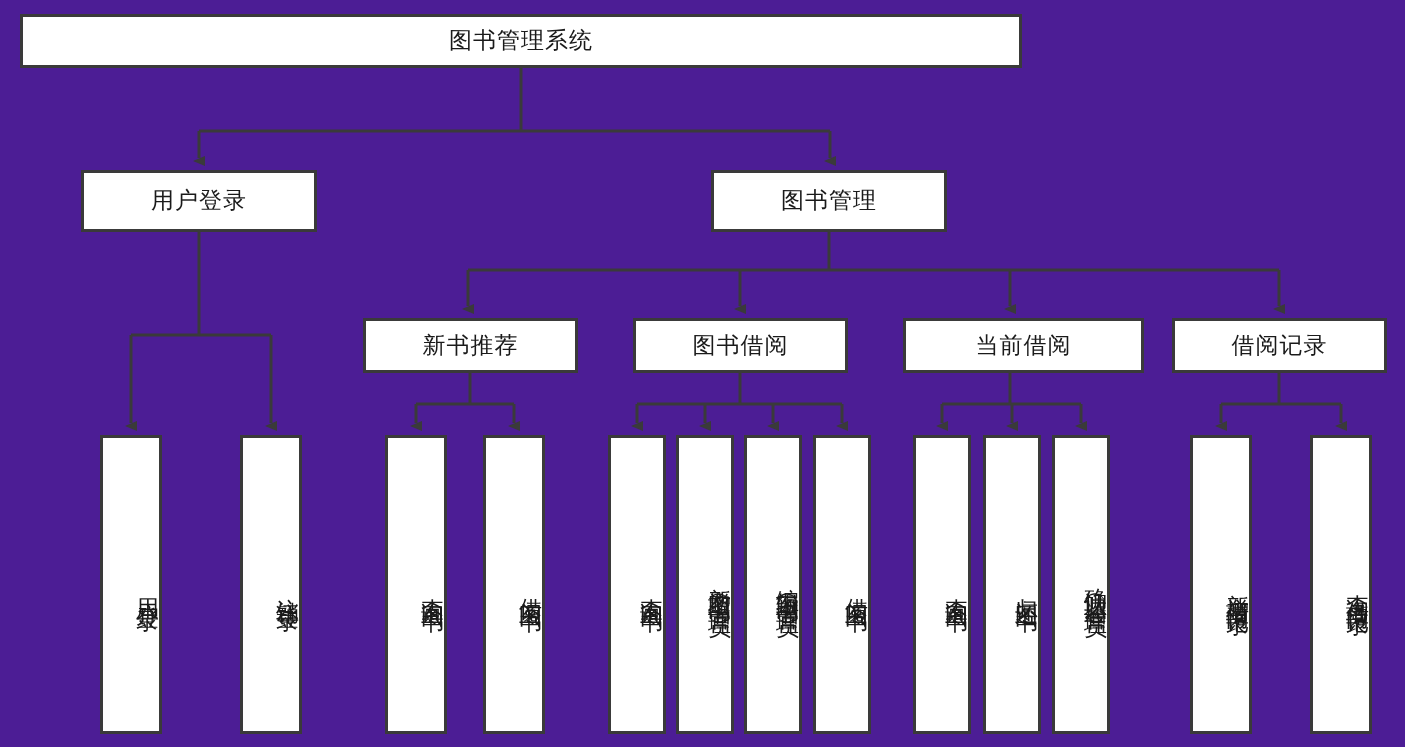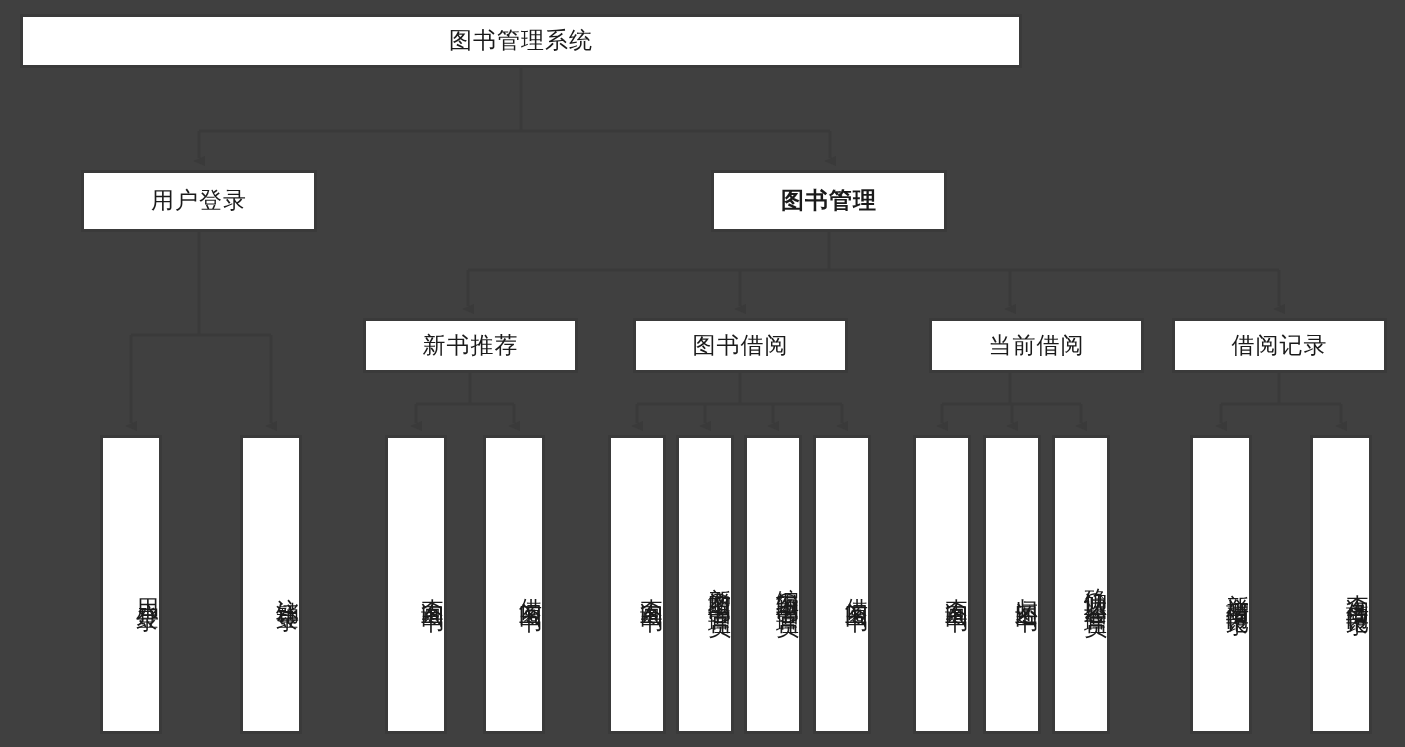--- a/index.html
+++ b/index.html
@@ -7,21 +7,21 @@
     padding: 0;
     background: #ffffff;
   }
   body {
     font-family: "DejaVu Sans", "Liberation Sans", sans-serif;
   }
   #canvas {
     position: relative;
     width: 1405px;
     height: 747px;
-    background: #404040;
+    background: #4c1d95;
     overflow: hidden;
   }
   svg.edges {
     position: absolute;
     left: 0;
     top: 0;
     width: 1405px;
     height: 747px;
     pointer-events: none;
   }
@@ -118,31 +118,31 @@
     </g>
   </svg>
 
   <div class="node horiz" style="left:20px; top:14px; width:1002px; height:54px;">
     <span>图书管理系统</span>
   </div>
 
   <div class="node horiz" style="left:81px; top:170px; width:236px; height:62px;">
     <span>用户登录</span>
   </div>
-  <div class="node horiz" style="left:711px; top:170px; width:236px; height:62px;font-weight:bold;">
+  <div class="node horiz" style="left:711px; top:170px; width:236px; height:62px;">
     <span>图书管理</span>
   </div>
 
   <div class="node horiz" style="left:633px; top:318px; width:215px; height:55px;">
     <span>图书借阅</span>
   </div>
   <div class="node horiz" style="left:363px; top:318px; width:215px; height:55px;">
     <span>新书推荐</span>
   </div>
-  <div class="node horiz" style="left:903px; top:318px; width:215px; height:55px;margin-left:26px;">
+  <div class="node horiz" style="left:903px; top:318px; width:241px; height:55px;">
     <span>当前借阅</span>
   </div>
   <div class="node horiz" style="left:1172px; top:318px; width:215px; height:55px;text-align:right;">
     <span>借阅记录</span>
   </div>
 
   <div class="node vert" style="left:100px; top:435px; width:62px; height:299px;">
     <span>用户登录</span>
   </div>
   <div class="node vert" style="left:240px; top:435px; width:62px; height:299px;">

